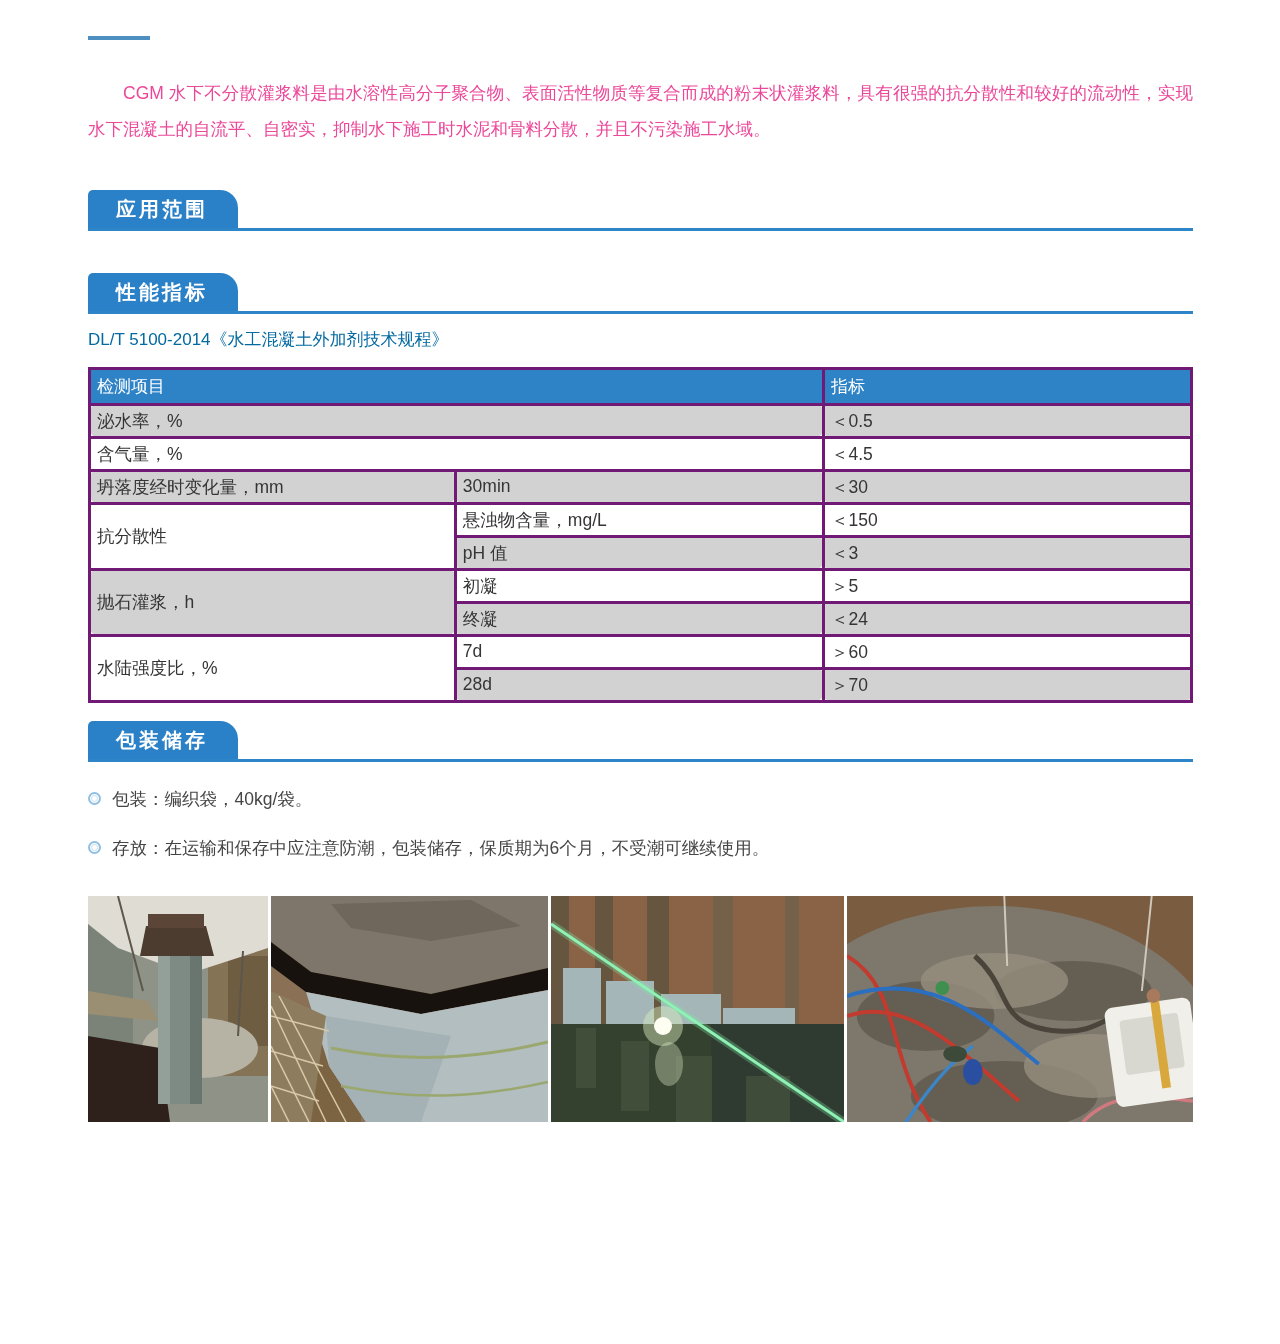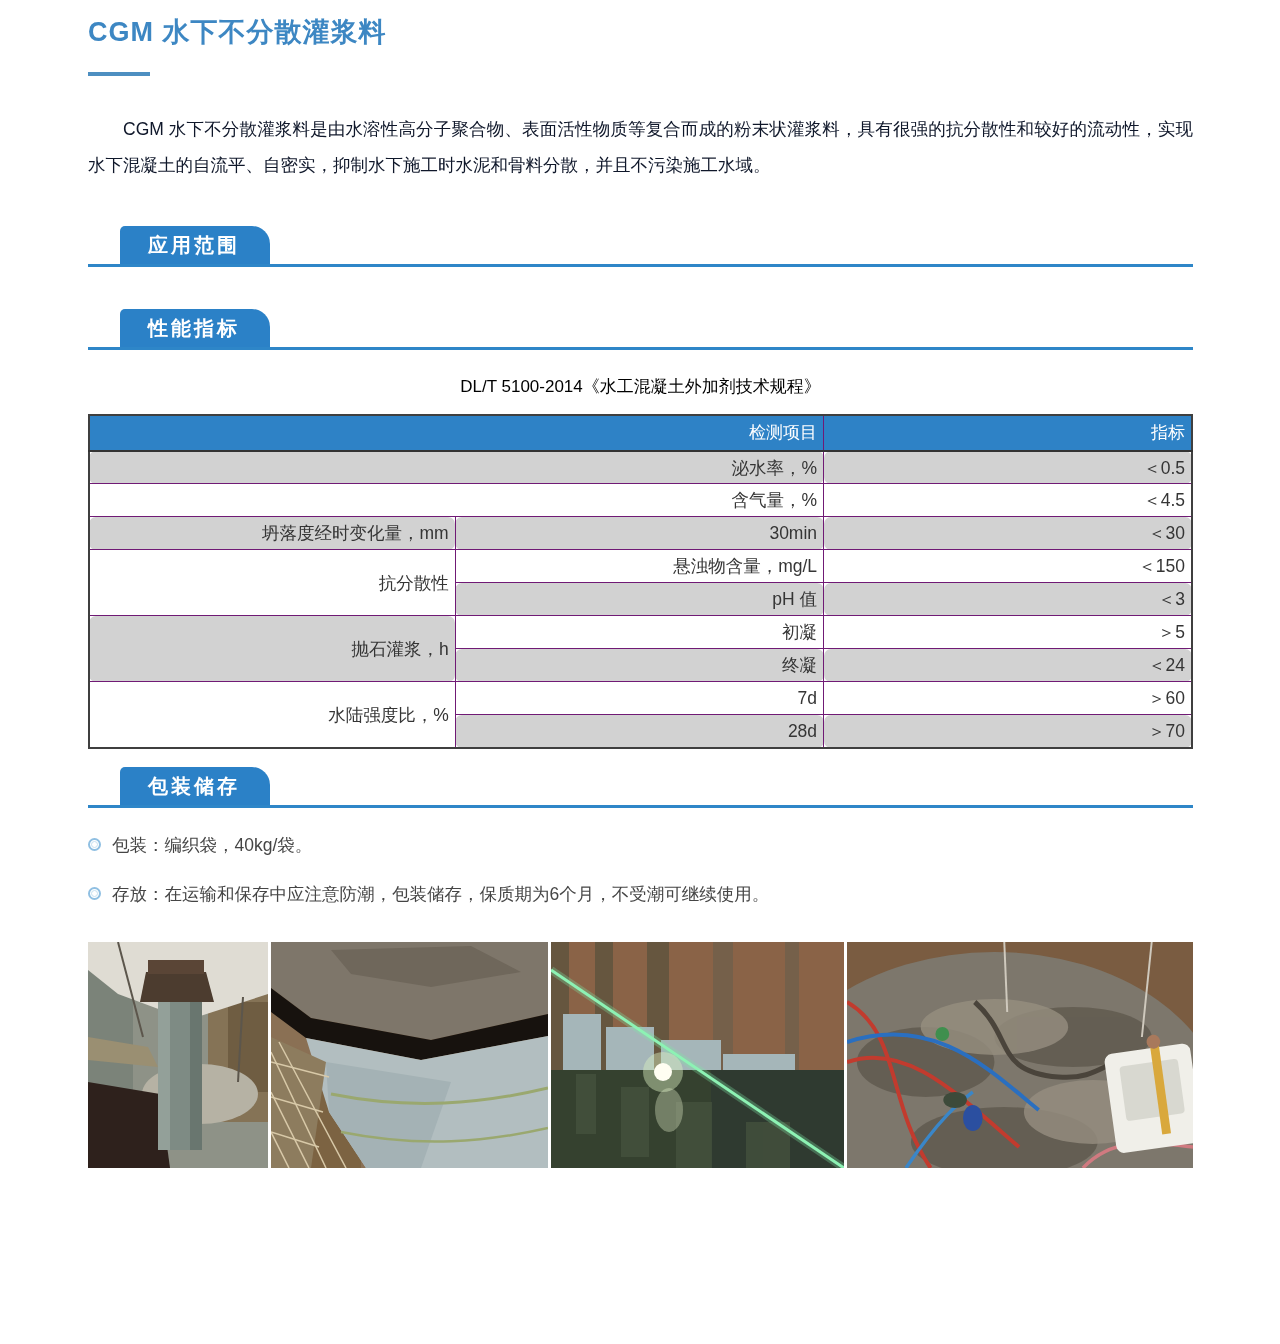--- a/index.html
+++ b/index.html
@@ -10,44 +10,43 @@
     color:#404040;
   }
   .page { padding:14px 87px 40px 88px; }
 
   
   .doc-title { color:#3d87c3; font-size:27px; font-weight:700; letter-spacing:1px; }
   .title-underline { width:62px; height:4px; background:#4d8fc1; margin-top:22px; }
 
   
   .para {
-    margin-top:36px; font-size:17.5px; line-height:2.05; color:#0f172a;
+    margin-top:36px; font-size:17.5px; line-height:2.05; color:#ec4899;
     text-align:justify; text-indent:2em;
   }
 
   
   .section-head { margin-top:42px; border-bottom:3px solid #2e86c8; line-height:0; }
   .badge {
     display:inline-block; background:#2b81c7; color:#ffffff;
     font-size:20px; font-weight:700; letter-spacing:3px;
     line-height:1; padding:9px 30px 9px 28px;
     border-radius:5px 18px 0 0;
-    margin-left:32px;
-  }
-
-  
-  .standard { margin-top:25px; text-align:center; font-size:17px; color:#000000; }
+  }
+
+  
+  .standard { margin-top:14px; font-size:17px; color:#0369a1; }
 
   
   table.perf {
     width:100%; margin-top:16px; border-collapse:collapse; table-layout:fixed;
     border:2px solid #3f3f3f;
   }
   table.perf td {
-    border:1px solid #701a75; text-align:right; vertical-align:middle;
+    border:3px solid #701a75; text-align:left; vertical-align:middle;
     font-size:17.5px; color:#353535; height:33px; padding:1px 6px;
   }
   table.perf thead td {
     background:#2e82c6; color:#ffffff; height:36px; font-size:17px;
     border-bottom:2px solid #333333;
   }
   table.perf td.gray { background:#d2d2d2;border-radius:7px; }
 
   
   .bullets { margin-top:14px; }
@@ -62,21 +61,20 @@
   .ph1 { width:180px; }
   .ph2 { width:277px; }
   .ph3 { width:293px; }
   .ph4 { flex:1; }
 </style>
 </head>
 <body>
 
 <div class="page">
 
-  <h1 class="doc-title">CGM 水下不分散灌浆料</h1>
   <div class="title-underline"></div>
 
   <p class="para">CGM 水下不分散灌浆料是由水溶性高分子聚合物、表面活性物质等复合而成的粉末状灌浆料，具有很强的抗分散性和较好的流动性，实现水下混凝土的自流平、自密实，抑制水下施工时水泥和骨料分散，并且不污染施工水域。</p>
 
   <div class="section-head">
     <span class="badge">应用范围</span>
   </div>
 
   <div class="section-head">
     <span class="badge">性能指标</span>

